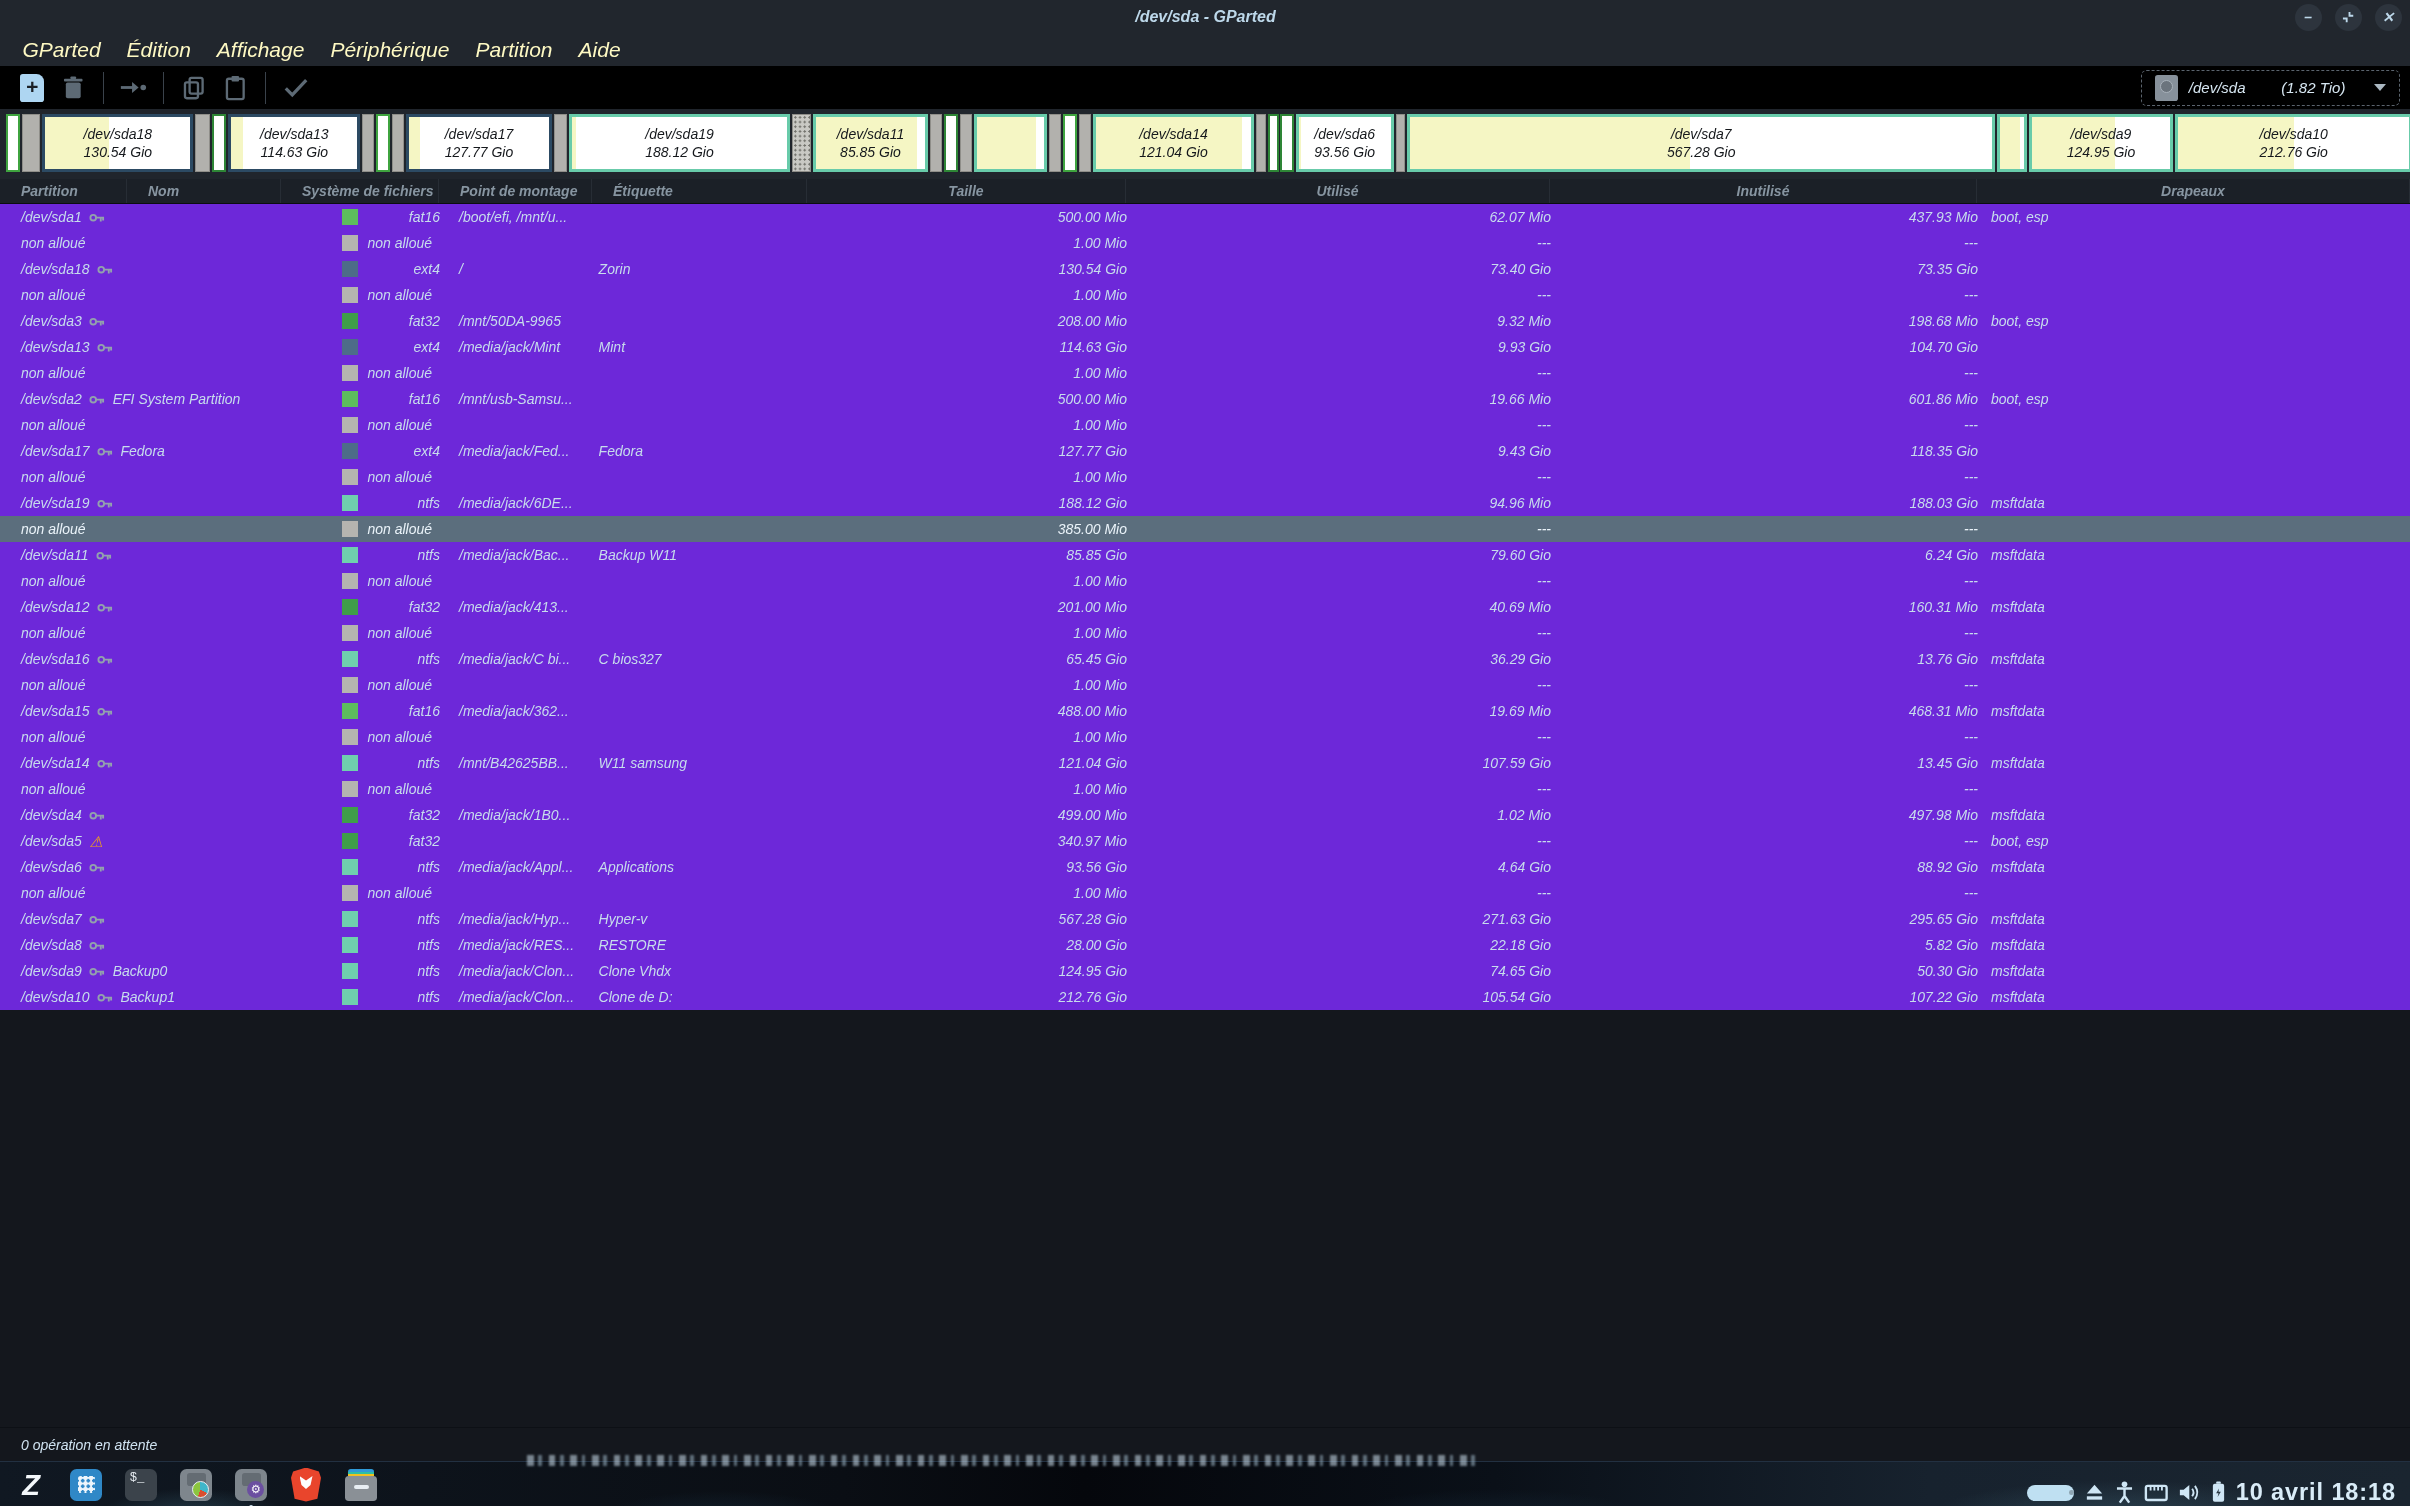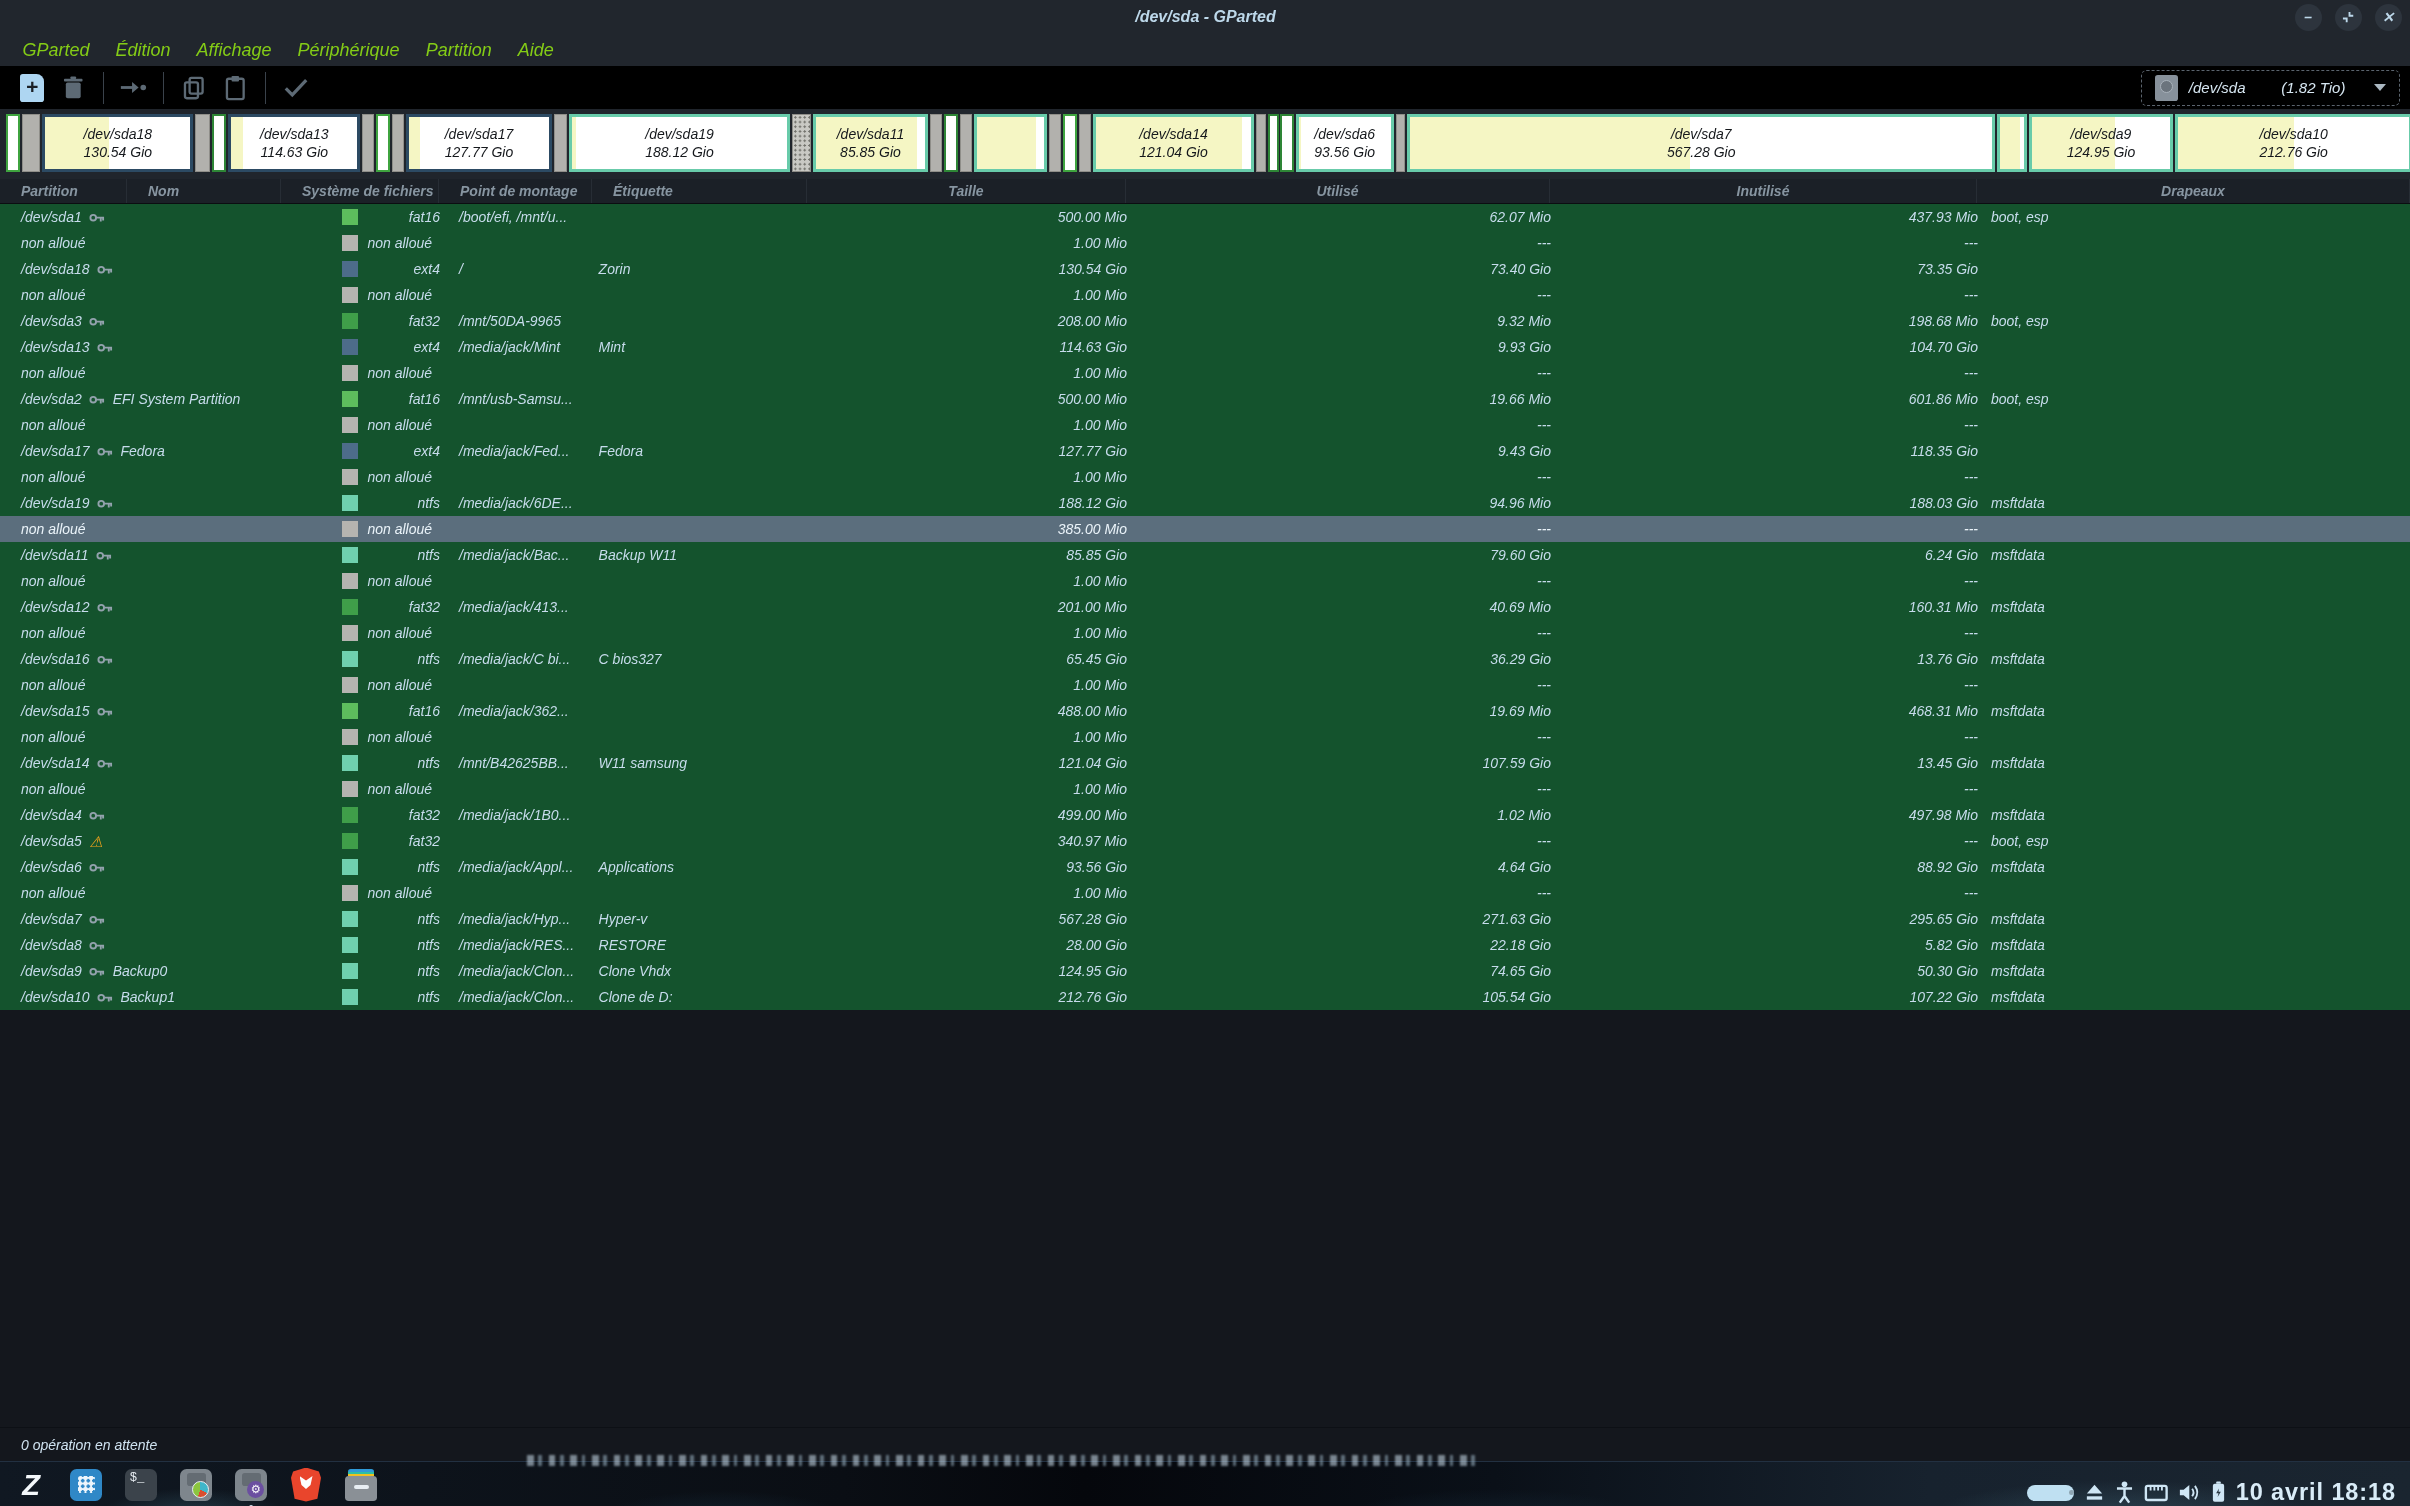--- a/index.html
+++ b/index.html
@@ -12,21 +12,21 @@
   .titlebar { height:34px; background:#21262d; position:relative; flex:none; }
   .title { position:absolute; left:0; right:0; top:0; height:34px; line-height:34px;
            text-align:center; color:#bdd8ea; font-size:16px; font-weight:bold; }
   .winbtns { position:absolute; right:9.4px; top:3.8px; display:flex; gap:13px; }
   .wbtn { width:27px; height:27px; border-radius:50%; background:#2d343d; color:#bdd8ea;
           display:flex; align-items:center; justify-content:center; font-size:14px; font-weight:bold; }
   .wbtn svg { display:block; }
 
   
   .menubar { height:32px; background:#21262d; display:flex; align-items:center; padding-left:9.4px; flex:none; }
-  .menu-item { color:#84cc16; font-size:18px; padding:0 13px; height:32px; line-height:32px; }
+  .menu-item { color:#fef9c3; font-size:21px; padding:0 13px; height:32px; line-height:32px; }
 
   
   .toolbar { height:43px; background:#000000; display:flex; align-items:center; padding:0 11.3px; flex:none; }
   .tbtn { width:41px; height:38px; display:flex; align-items:center; justify-content:center; border-radius:3.8px; }
   .tbtn svg { display:block; }
   .tsep { width:0.9px; height:32px; background:#3a424b; margin:0 9.4px; }
   .newdoc { width:24.5px; height:28px; background:#aed6f2; border-radius:2.8px 7.5px 2.8px 2.8px; position:relative; }
   .newdoc::after { content:"+"; position:absolute; left:0; right:0; top:1.9px; text-align:center;
                    color:#1b2026; font-size:21px; font-weight:bold; line-height:24.5px; }
   .device-combo { margin-left:auto; height:36px; border:0.9px dashed #5b646e; border-radius:5.6px;
@@ -57,21 +57,21 @@
   .thead { height:25.4px; background:#1b2027; display:grid; flex:none;
            grid-template-columns:127px 154px 158px 153px 215px 319px 424px 427px 433px;
            border-bottom:0.9px solid #0b0d11; }
   .th { color:#8795a1; font-size:14px; font-weight:bold; line-height:24.5px;
         border-right:0.9px solid #272d35; overflow:hidden; white-space:nowrap; }
   .th.l { padding-left:21px; text-align:left; }
   .th.c { text-align:center; }
   .rows { flex:none; }
   .row { height:26px; display:grid;
          grid-template-columns:282px 158px 153px 215px 319px 424px 427px 433px;
-         align-items:center; color:#c7dcec; font-size:14px; background:#14532d; }
+         align-items:center; color:#c7dcec; font-size:14px; background:#6d28d9; }
   .row.selected { background:#5b6e7d; color:#eaf3f9; }
   .cell { white-space:nowrap; overflow:hidden; }
   .c-part { padding-left:21px; display:flex; align-items:center; gap:7.5px; }
   .c-fs { display:flex; align-items:center; }
   .fs-sq { width:16px; height:16px; margin-left:60px; flex:none; }
   .fs-name { margin-left:auto; }
   .fs-name.una { margin-left:9.4px; }
   .c-mount { padding-left:19px; }
   .c-label { padding-left:5.6px; }
   .num { text-align:right; }

